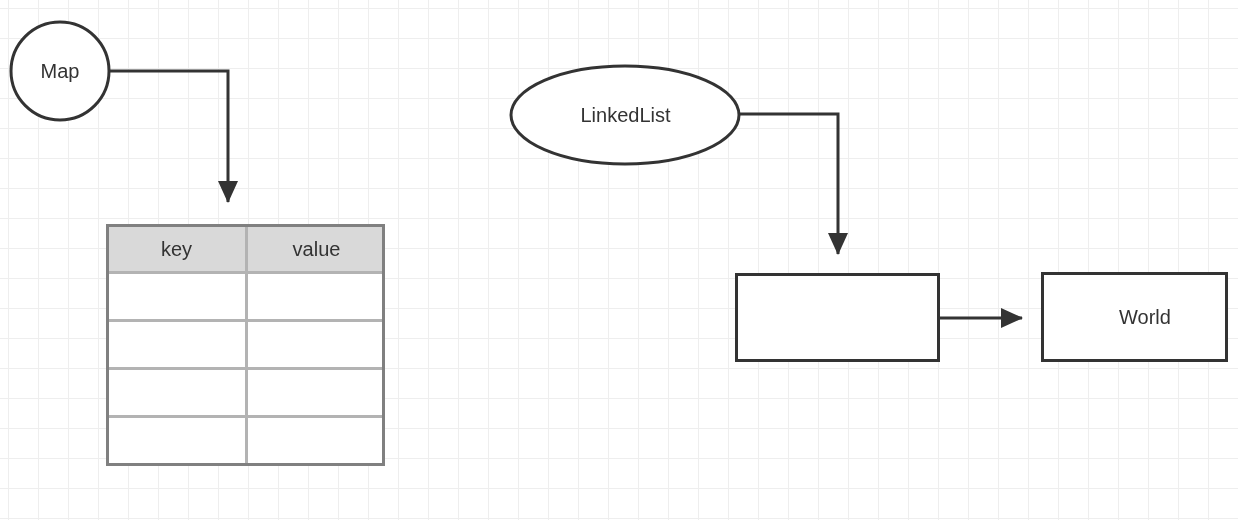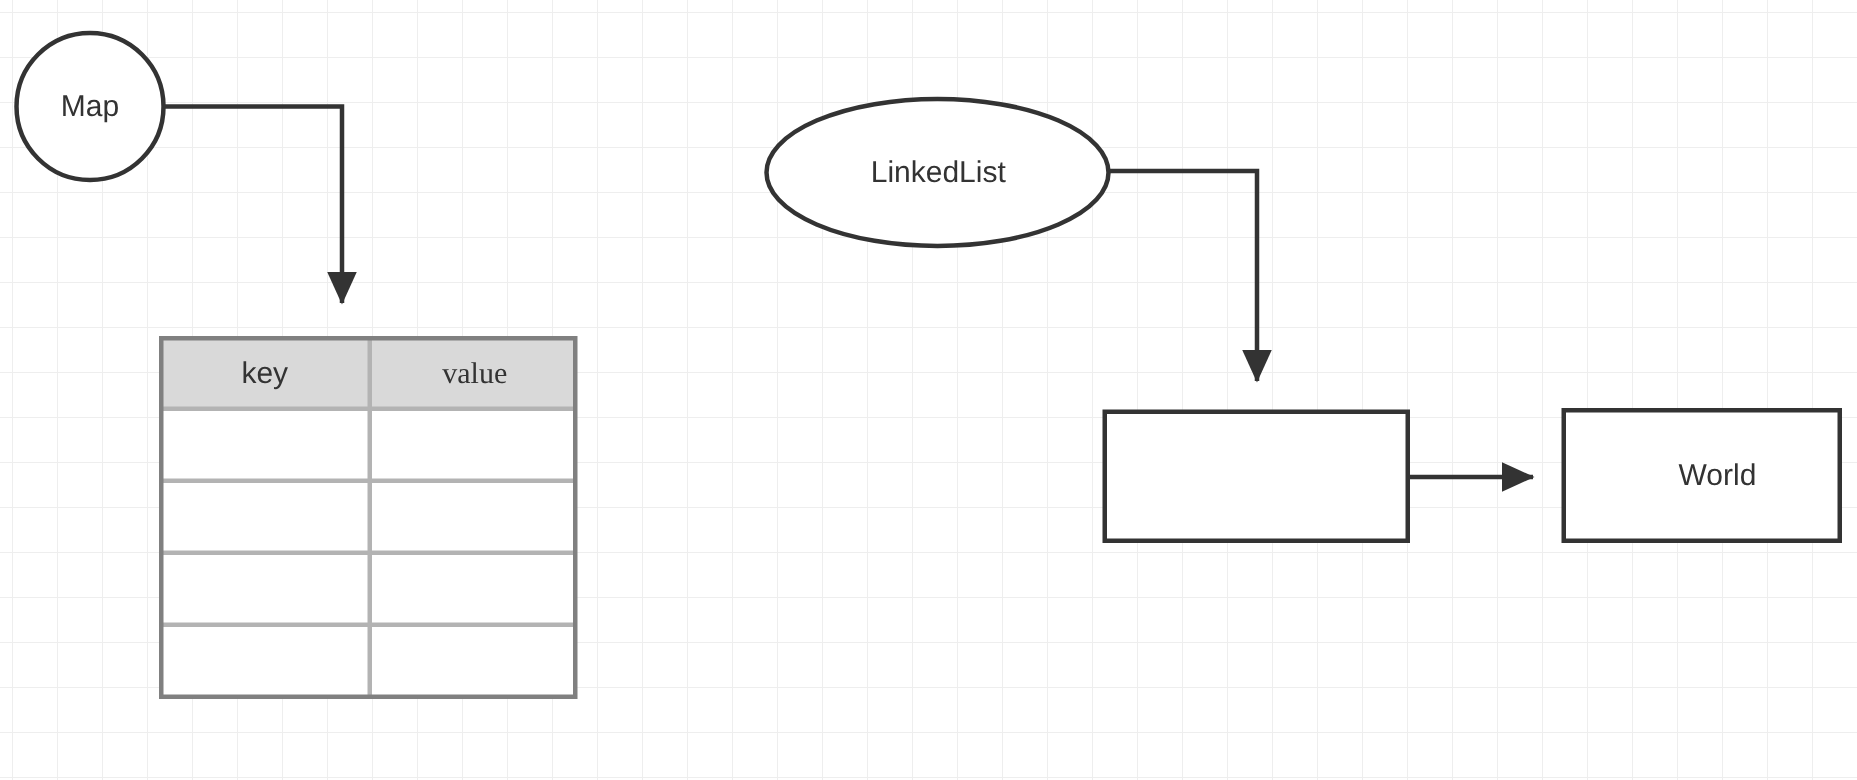--- a/index.html
+++ b/index.html
@@ -54,21 +54,21 @@
     position: absolute;
     color: #333333;
     font-family: "Liberation Sans", sans-serif;
     font-size: 20px;
     line-height: 1;
     text-align: center;
     white-space: nowrap;
     user-select: none;
   }
   .lbl-key   { left: 107px; top: 239px; width: 139px; }
-  .lbl-value { left: 248px; top: 239px; width: 137px; font-family: Liberation Serif, serif; }
+  .lbl-value { left: 248px; top: 239px; width: 137px; }
 </style>
 </head>
 <body>
 
 <div id="canvas">
 
   <svg id="shape-layer" viewBox="0 0 1238 520" xmlns="http://www.w3.org/2000/svg">
 
     <defs>
       <marker id="arrow-filled" markerWidth="12" markerHeight="12" refX="10" refY="5" orient="auto" markerUnits="userSpaceOnUse">

